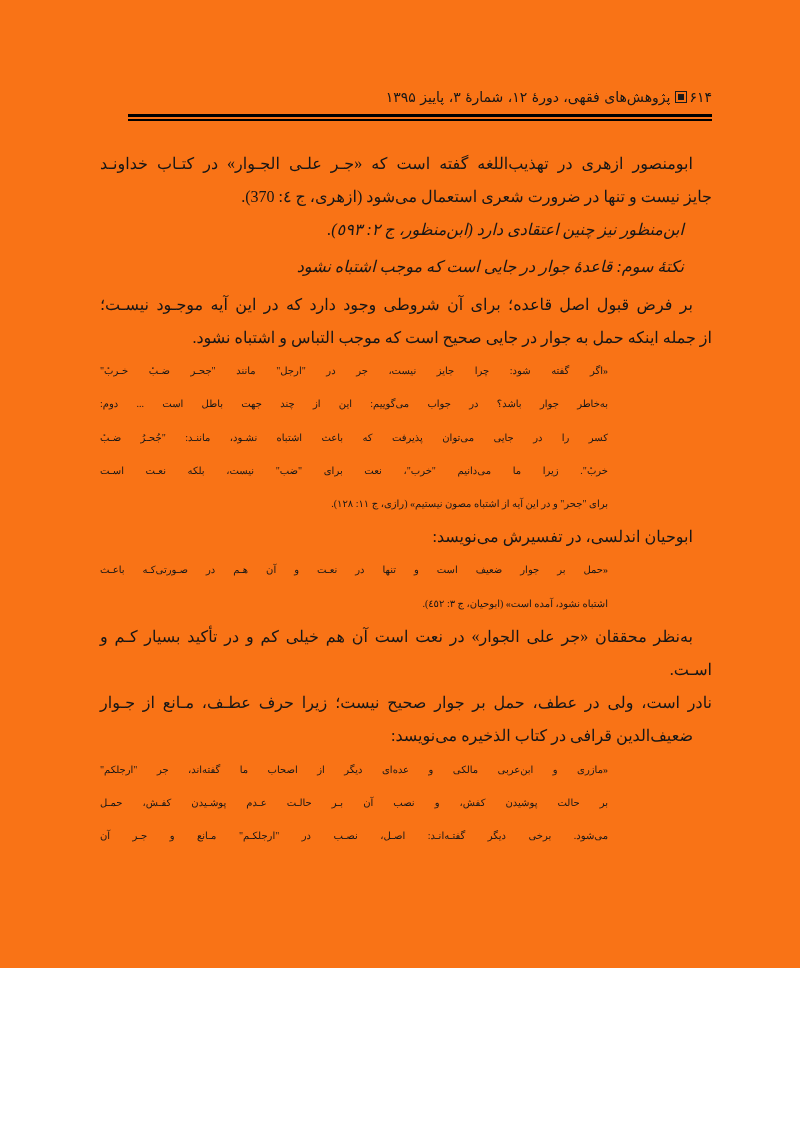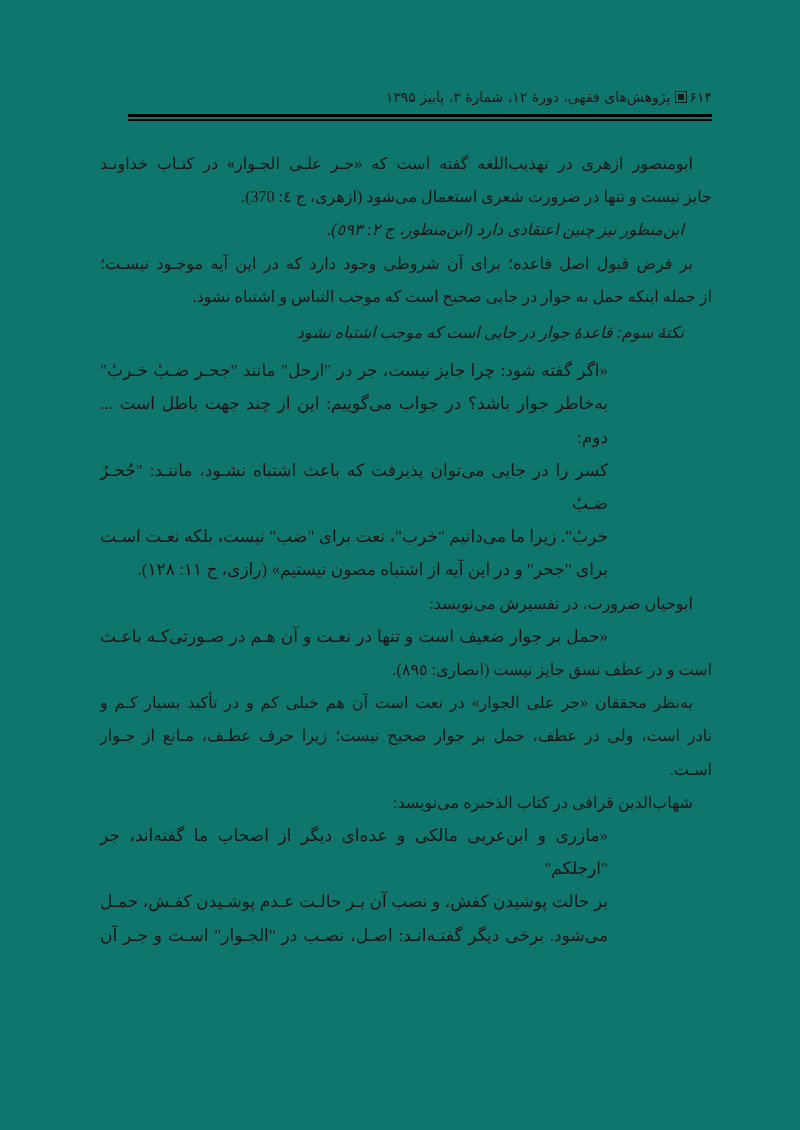--- a/index.html
+++ b/index.html
@@ -3,22 +3,22 @@
 <meta charset="utf-8">
 <style>
   html, body {
     margin: 0;
     padding: 0;
     background: #ffffff;
   }
   .page {
     position: relative;
     width: 800px;
-    height: 1130px;
-    background: #0f766e;
+    height: 968px;
+    background: #f97316;
     overflow: hidden;
     direction: rtl;
     font-family: "DejaVu Sans", sans-serif;
     color: #161616;
   }
   .sheet {
     position: absolute;
     top: 0;
     right: 88px;
     left: 100px;
@@ -71,21 +71,21 @@
     text-align-last: justify;
   }
   .ln.end { text-align-last: right; }
   .ln.first { padding-right: 19px; }
   .ln.first-it { padding-right: 28px; }
   .it { font-style: italic; }
   .nh { margin-top: 3px; margin-bottom: 5px; }
   .quote {
     margin: 0 104px 0 0;
     padding: 0;
-    font-size: 17px;
+    font-size: 10px;
   }
 </style>
 </head>
 <body>
 
 <div class="page">
   <div class="sheet">
 
     <div class="hdr">
       <span class="num">۶۱۴</span><span class="logo"><span class="logo-in"></span></span><span>پژوهش‌های فقهی، دورۀ ۱۲، شمارۀ ۳، پاییز ۱۳۹۵</span>
@@ -97,61 +97,61 @@
 
       <div class="para">
         <div class="ln first">ابومنصور ازهری در تهذیب‌اللغه گفته است که «جـر علـی الجـوار» در کتـاب خداونـد</div>
         <div class="ln end">جایز نیست و تنها در ضرورت شعری استعمال می‌شود (ازهری، ج ٤: 370).</div>
       </div>
 
       <div class="para it">
         <div class="ln first-it end">ابن‌منظور نیز چنین اعتقادی دارد (ابن‌منظور، ج ٢: ٥٩٣).</div>
       </div>
 
+      <div class="para it nh">
+        <div class="ln first-it end">نکتۀ سوم: قاعدۀ جوار در جایی است که موجب اشتباه نشود</div>
+      </div>
+
       <div class="para">
         <div class="ln first">بر فرض قبول اصل قاعده؛ برای آن شروطی وجود دارد که در این آیه موجـود نیسـت؛</div>
         <div class="ln end">از جمله اینکه حمل به جوار در جایی صحیح است که موجب التباس و اشتباه نشود.</div>
-      </div>
-
-      <div class="para it nh">
-        <div class="ln first-it end">نکتۀ سوم: قاعدۀ جوار در جایی است که موجب اشتباه نشود</div>
       </div>
 
 
       <blockquote class="quote">
         <div class="ln">«اگر گفته شود: چرا جایز نیست، جر در "ارجل" مانند "جحـر ضـبٔ خـربٔ"</div>
         <div class="ln">به‌خاطر جوار باشد؟ در جواب می‌گوییم: این از چند جهت باطل است ... دوم:</div>
         <div class="ln">کسر را در جایی می‌توان پذیرفت که باعث اشتباه نشـود، ماننـد: "جُحـرُ ضـبٔ</div>
         <div class="ln">خربٔ". زیرا ما می‌دانیم "خرب"، نعت برای "ضب" نیست، بلکه نعـت اسـت</div>
         <div class="ln end">برای "جحر" و در این آیه از اشتباه مصون نیستیم» (رازی، ج ١١: ١٢٨).</div>
       </blockquote>
 
       <div class="para">
-        <div class="ln first end">ابوحیان ضرورت، در تفسیرش می‌نویسد:</div>
+        <div class="ln first end">ابوحیان اندلسی، در تفسیرش می‌نویسد:</div>
       </div>
 
       <blockquote class="quote">
         <div class="ln">«حمل بر جوار ضعیف است و تنها در نعـت و آن هـم در صـورتی‌کـه باعـث</div>
+        <div class="ln end">اشتباه نشود، آمده است» (ابوحیان، ج ٣: ٤٥٢).</div>
       </blockquote>
 
       <div class="para">
-        <div class="ln end">است و در عطف نسق جایز نیست (انصاری: ٨٩٥).</div>
       </div>
 
       <div class="para">
         <div class="ln first">به‌نظر محققان «جر علی الجوار» در نعت است آن هم خیلی کم و در تأکید بسیار کـم و</div>
+        <div class="ln end">اسـت.</div>
         <div class="ln">نادر است، ولی در عطف، حمل بر جوار صحیح نیست؛ زیرا حرف عطـف، مـانع از جـوار</div>
-        <div class="ln end">اسـت.</div>
       </div>
 
       <div class="para">
-        <div class="ln first end">شهاب‌الدین قرافی در کتاب الذخیره می‌نویسد:</div>
+        <div class="ln first end">ضعیف‌الدین قرافی در کتاب الذخیره می‌نویسد:</div>
       </div>
 
       <blockquote class="quote">
         <div class="ln">«مازری و ابن‌عربی مالکی و عده‌ای دیگر از اصحاب ما گفته‌اند، جر "ارجلکم"</div>
         <div class="ln">بر حالت پوشیدن کفش، و نصب آن بـر حالـت عـدم پوشـیدن کفـش، حمـل</div>
-        <div class="ln">می‌شود. برخی دیگر گفتـه‌انـد: اصـل، نصـب در "الجـوار" اسـت و جـر آن</div>
+        <div class="ln">می‌شود. برخی دیگر گفتـه‌انـد: اصـل، نصـب در "ارجلکـم" مـانع و جـر آن</div>
       </blockquote>
 
     </main>
   </div>
 </div>
 
 </body></html>

